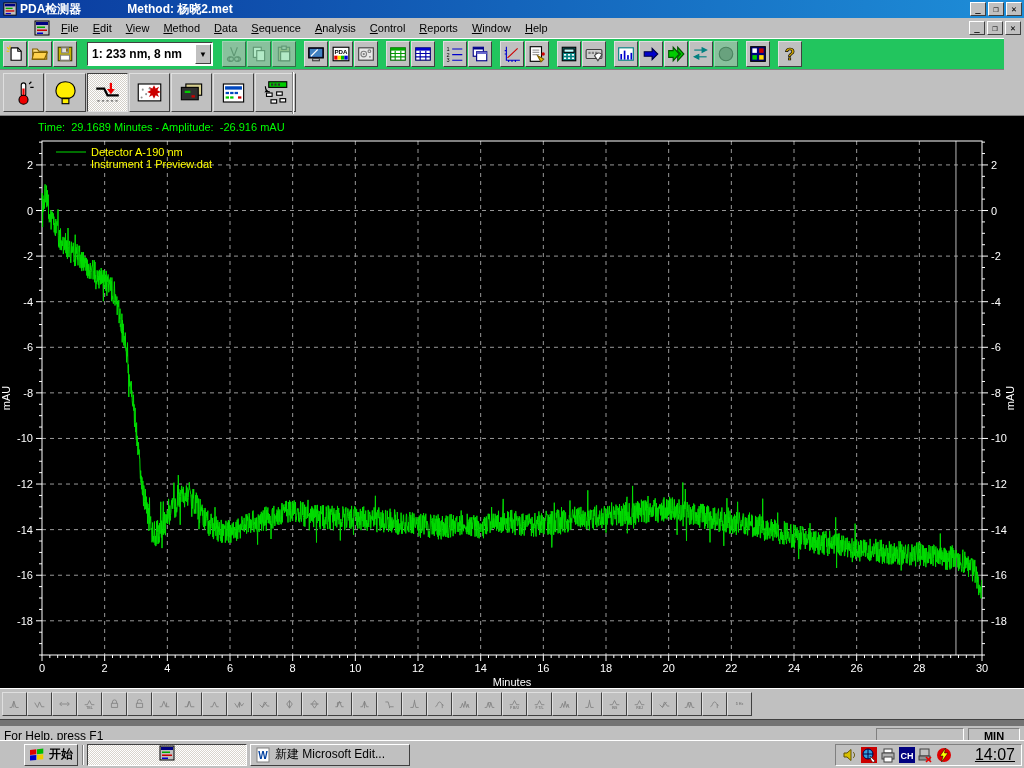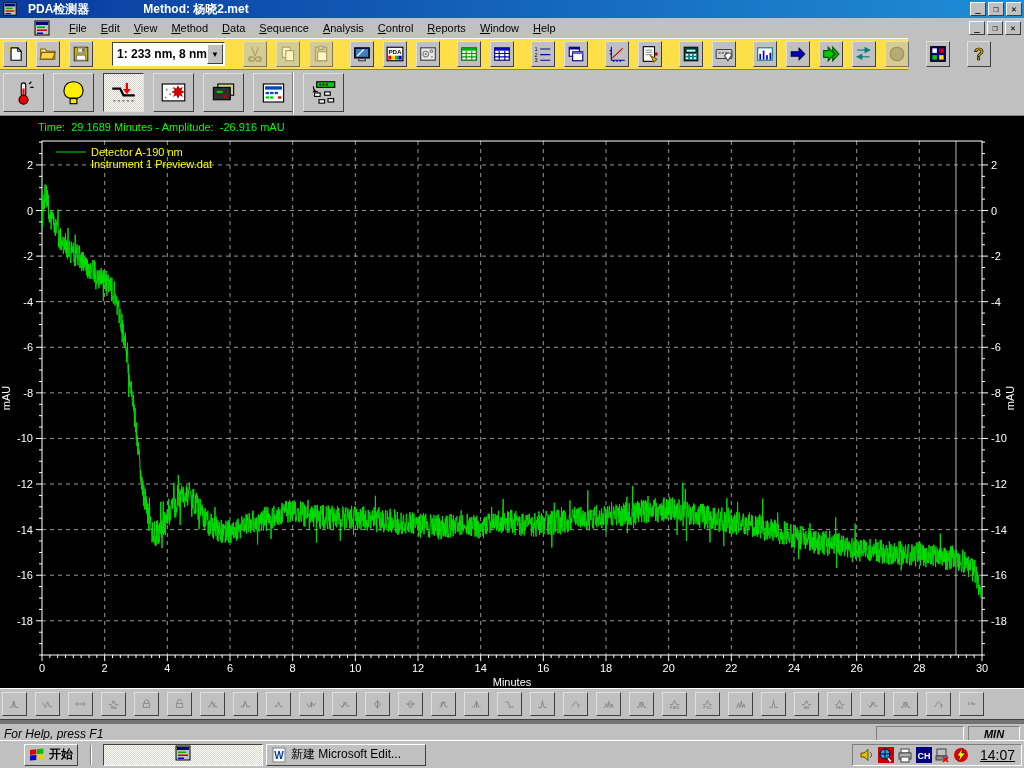--- a/index.html
+++ b/index.html
@@ -2,21 +2,21 @@
 <html><head>
 <meta charset="utf-8">
 <style>
   * { box-sizing: border-box; }
   html,body { margin:0; padding:0; }
   body {
     width:1024px; height:768px; overflow:hidden; position:relative;
     background:#c0c0c0; font-family:"Liberation Sans",sans-serif; font-size:11px;
     -webkit-font-smoothing:none;
   }
-  .abs { position:absolute;gap:8px; }
+  .abs { position:absolute; }
 
   
   #titlebar {
     left:0; top:0; width:1024px; height:18px;
     background:linear-gradient(to right,#0a3a9e,#1e8ed8);
     display:flex; align-items:center; color:#fff; font-weight:bold; font-size:12px;
   }
   #titlebar .appicon { width:14px; height:14px; margin:0 3px; }
   .tseg { margin-right:46px; white-space:nowrap; }
   .winbtns { margin-left:auto; display:flex; gap:2px; padding-right:2px; }
@@ -32,21 +32,21 @@
     left:0; top:18px; width:1024px; height:20px; background:#c0c0c0;
     display:flex; align-items:center; border-bottom:1px solid #c0c0c0;padding-left:32px;
   }
   #menubar .mdiicon { width:16px; height:16px; margin:0 4px 0 2px; }
   .menu-item { padding:3px 7px; color:#000; }
   .menu-item::first-letter { text-decoration:underline; }
   #menubar .winbtns { padding-right:3px; }
 
   
   #toolbar-main {
-    left:0; top:38px; width:908px; height:32px; background:#fde047;
+    left:0; top:38px; width:1004px; height:32px; background:#22c55e;
     display:flex; align-items:center; padding-left:3px;
     border-top:1px solid #fff; border-bottom:1px solid #808080;
   }
   .tbtn {
     width:24px; height:26px; margin-right:1px; background:#c0c0c0;
     border:1px solid; border-color:#dfdfdf #404040 #404040 #dfdfdf;
     display:flex; align-items:center; justify-content:center; padding:2px;
   }
   .tbtn svg { width:18px; height:18px; }
   .tbgap { width:7px; }
@@ -96,21 +96,21 @@
   .gbtn {
     width:25px; height:24px; margin-right:0px; background:#c0c0c0;
     border:1px solid; border-color:#dfdfdf #404040 #404040 #dfdfdf;
     display:flex; align-items:center; justify-content:center;
   }
   .gbtn svg { width:19px; height:18px; }
 
   
   #statusbar {
     left:0; top:720px; width:1024px; height:20px; background:#c0c0c0;
-    border-top:4px solid #737373; color:#000;font-style:italic;
+    border-top:6px solid #737373; color:#000;
   }
   #status-help { position:absolute; left:4px; top:3px; font-size:12px; }
   .spane { position:absolute; top:2px; height:16px;
     border:1px solid; border-color:#808080 #fff #fff #808080; }
   #status-pane-mid { left:876px; width:88px; }
   #status-pane-min { left:968px; width:52px; text-align:center; font-size:11px; font-weight:bold; padding-top:1px; }
 
   
   #taskbar {
     left:0; top:740px; width:1024px; height:28px; background:#c0c0c0;
@@ -130,21 +130,21 @@
   }
   #start-button { font-weight:bold;margin-left:24px; }
   .task-divider { width:2px; height:20px; margin-left:4px;
     border-left:1px solid #808080; border-right:1px solid #fff; }
   #tray {
     margin-left:auto; margin-right:2px; height:22px;
     border:1px solid; border-color:#808080 #fff #fff #808080;
     display:flex; align-items:center; padding:0 6px; gap:3px;
   }
   #tray svg { width:16px; height:16px; }
-  #tray-clock { font-size:14px; margin-left:8px;text-decoration:underline; }
+  #tray-clock { font-size:16px; margin-left:20px;text-decoration:underline; }
 </style>
 </head>
 <body>
 
 <div id="titlebar" class="abs">
   <span class="appicon"><svg viewBox="0 0 16 16">
         <rect x="1" y="1" width="14" height="14" fill="#c0c0c0" stroke="#000"></rect>
         <rect x="2" y="2" width="12" height="3" fill="#000080"></rect>
         <rect x="3" y="6.5" width="8" height="1.5" fill="#0a0"></rect>
         <rect x="3" y="9.5" width="10" height="1.5" fill="#c00"></rect>

